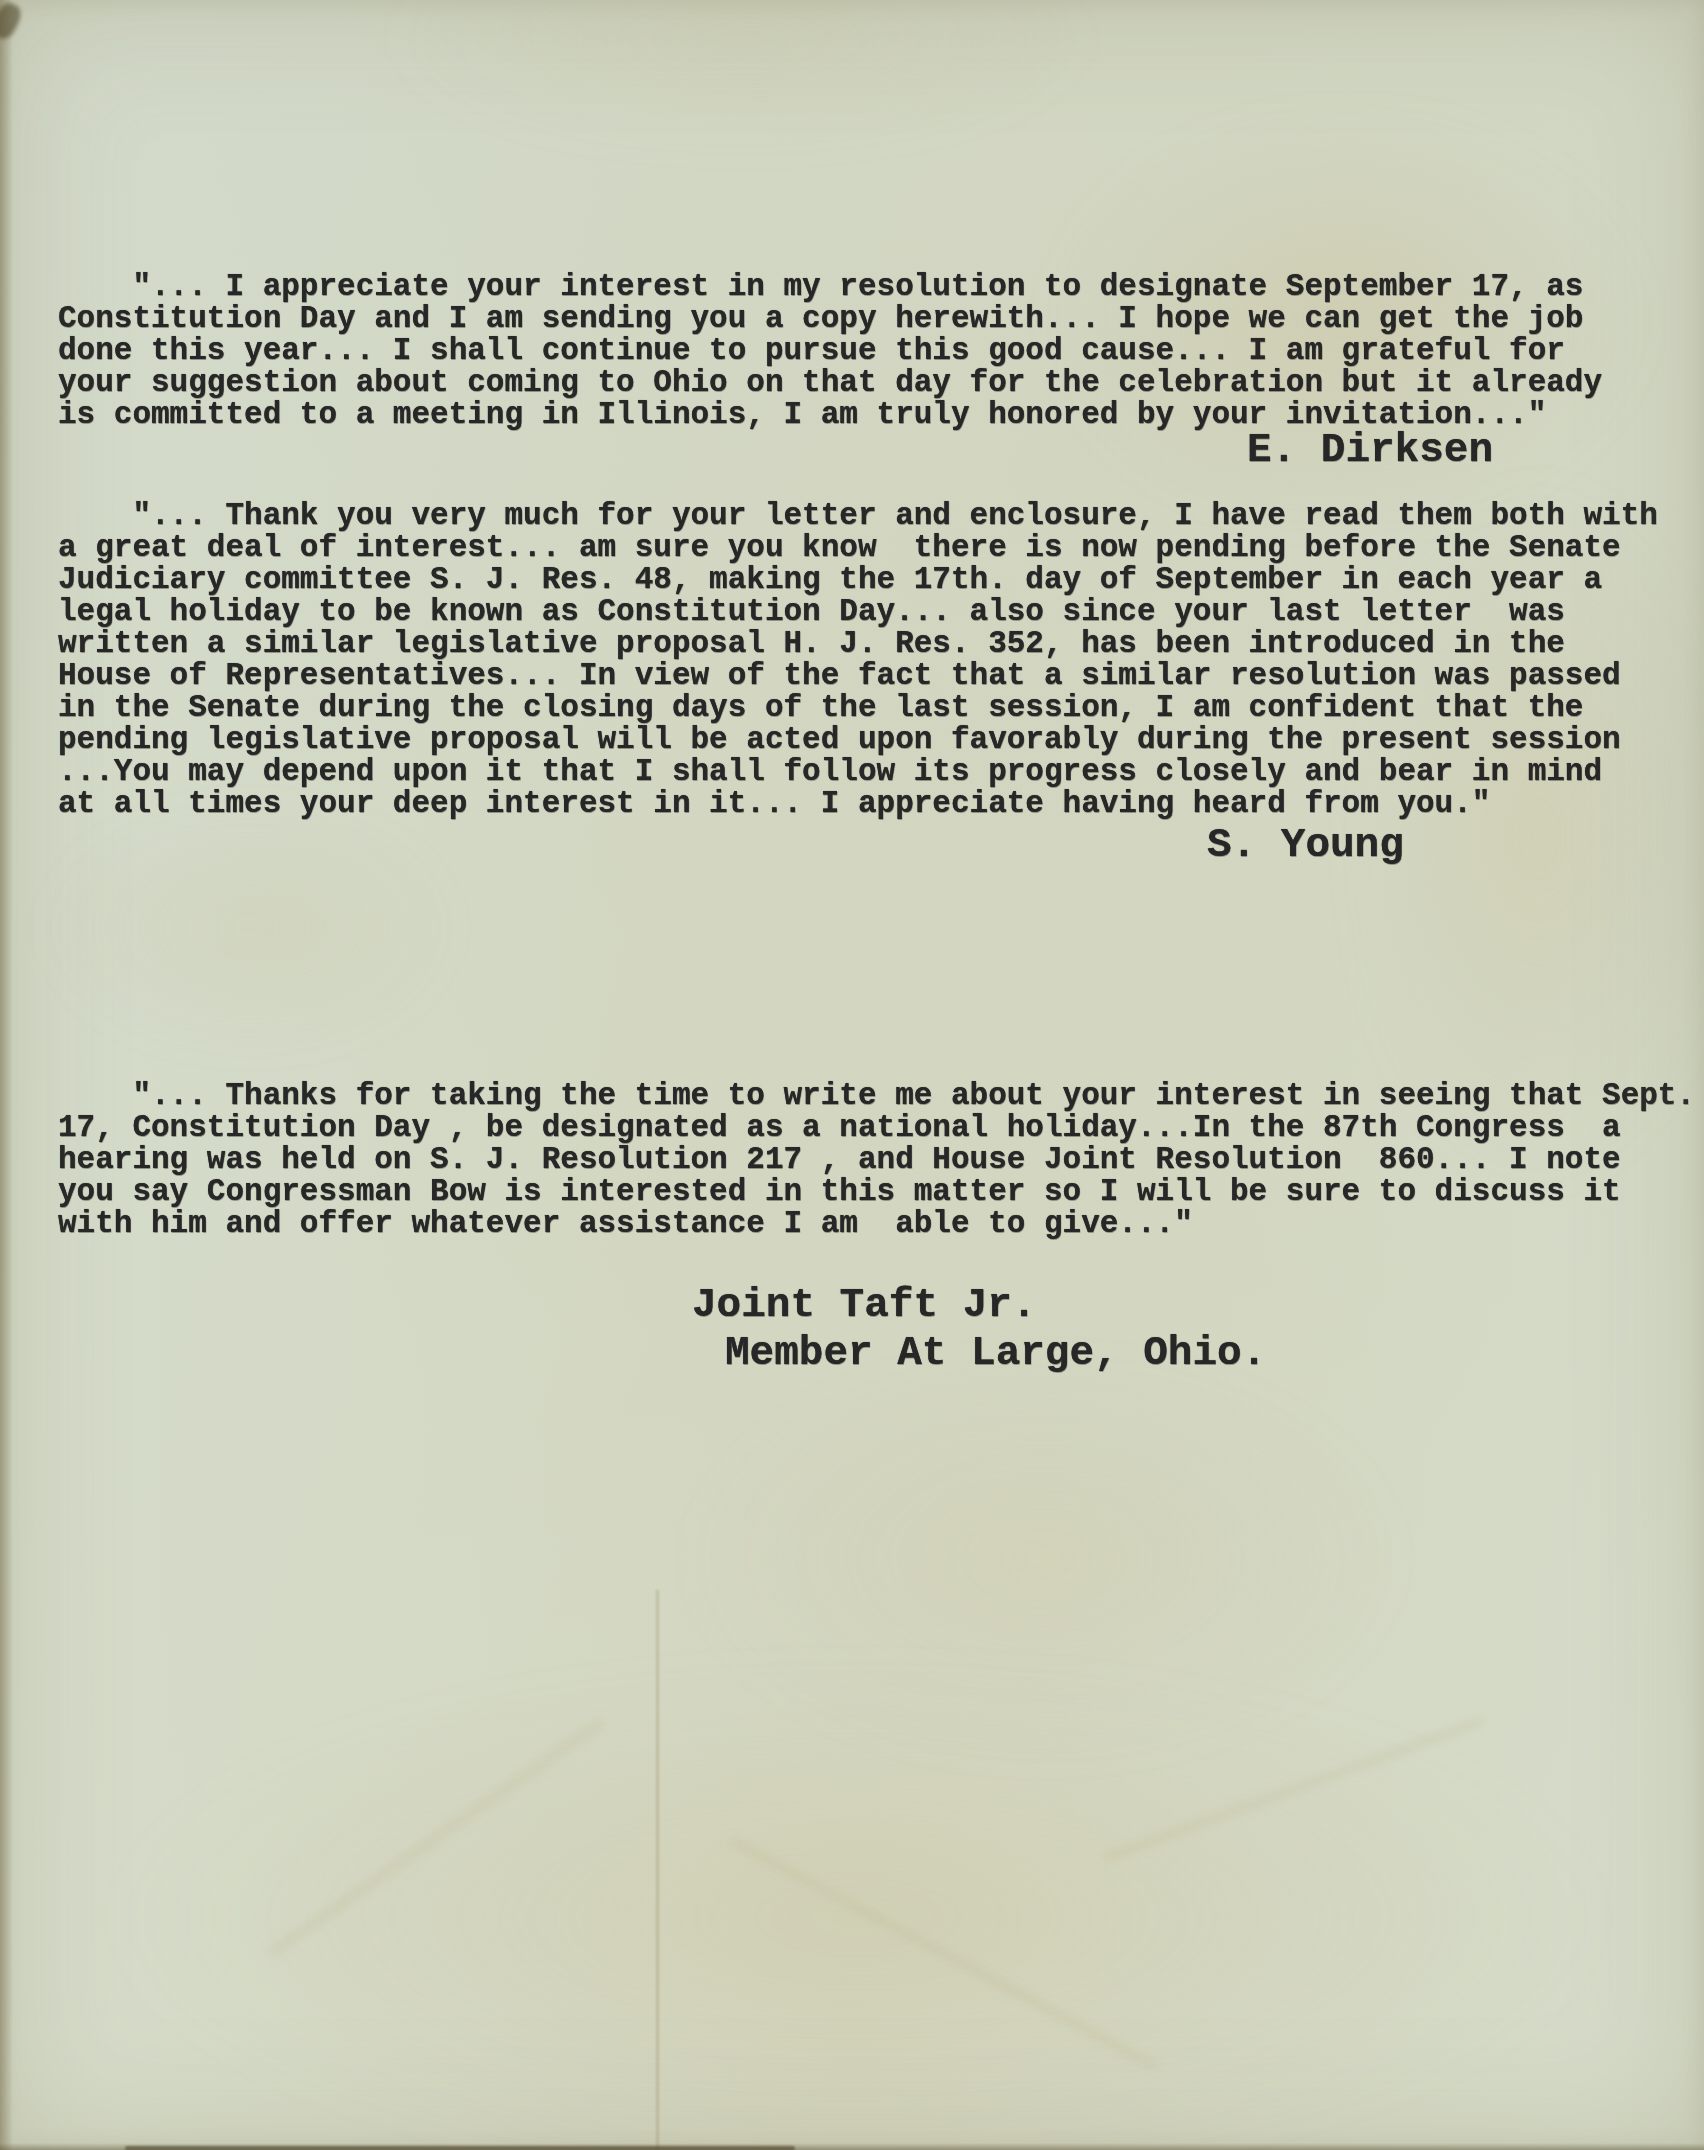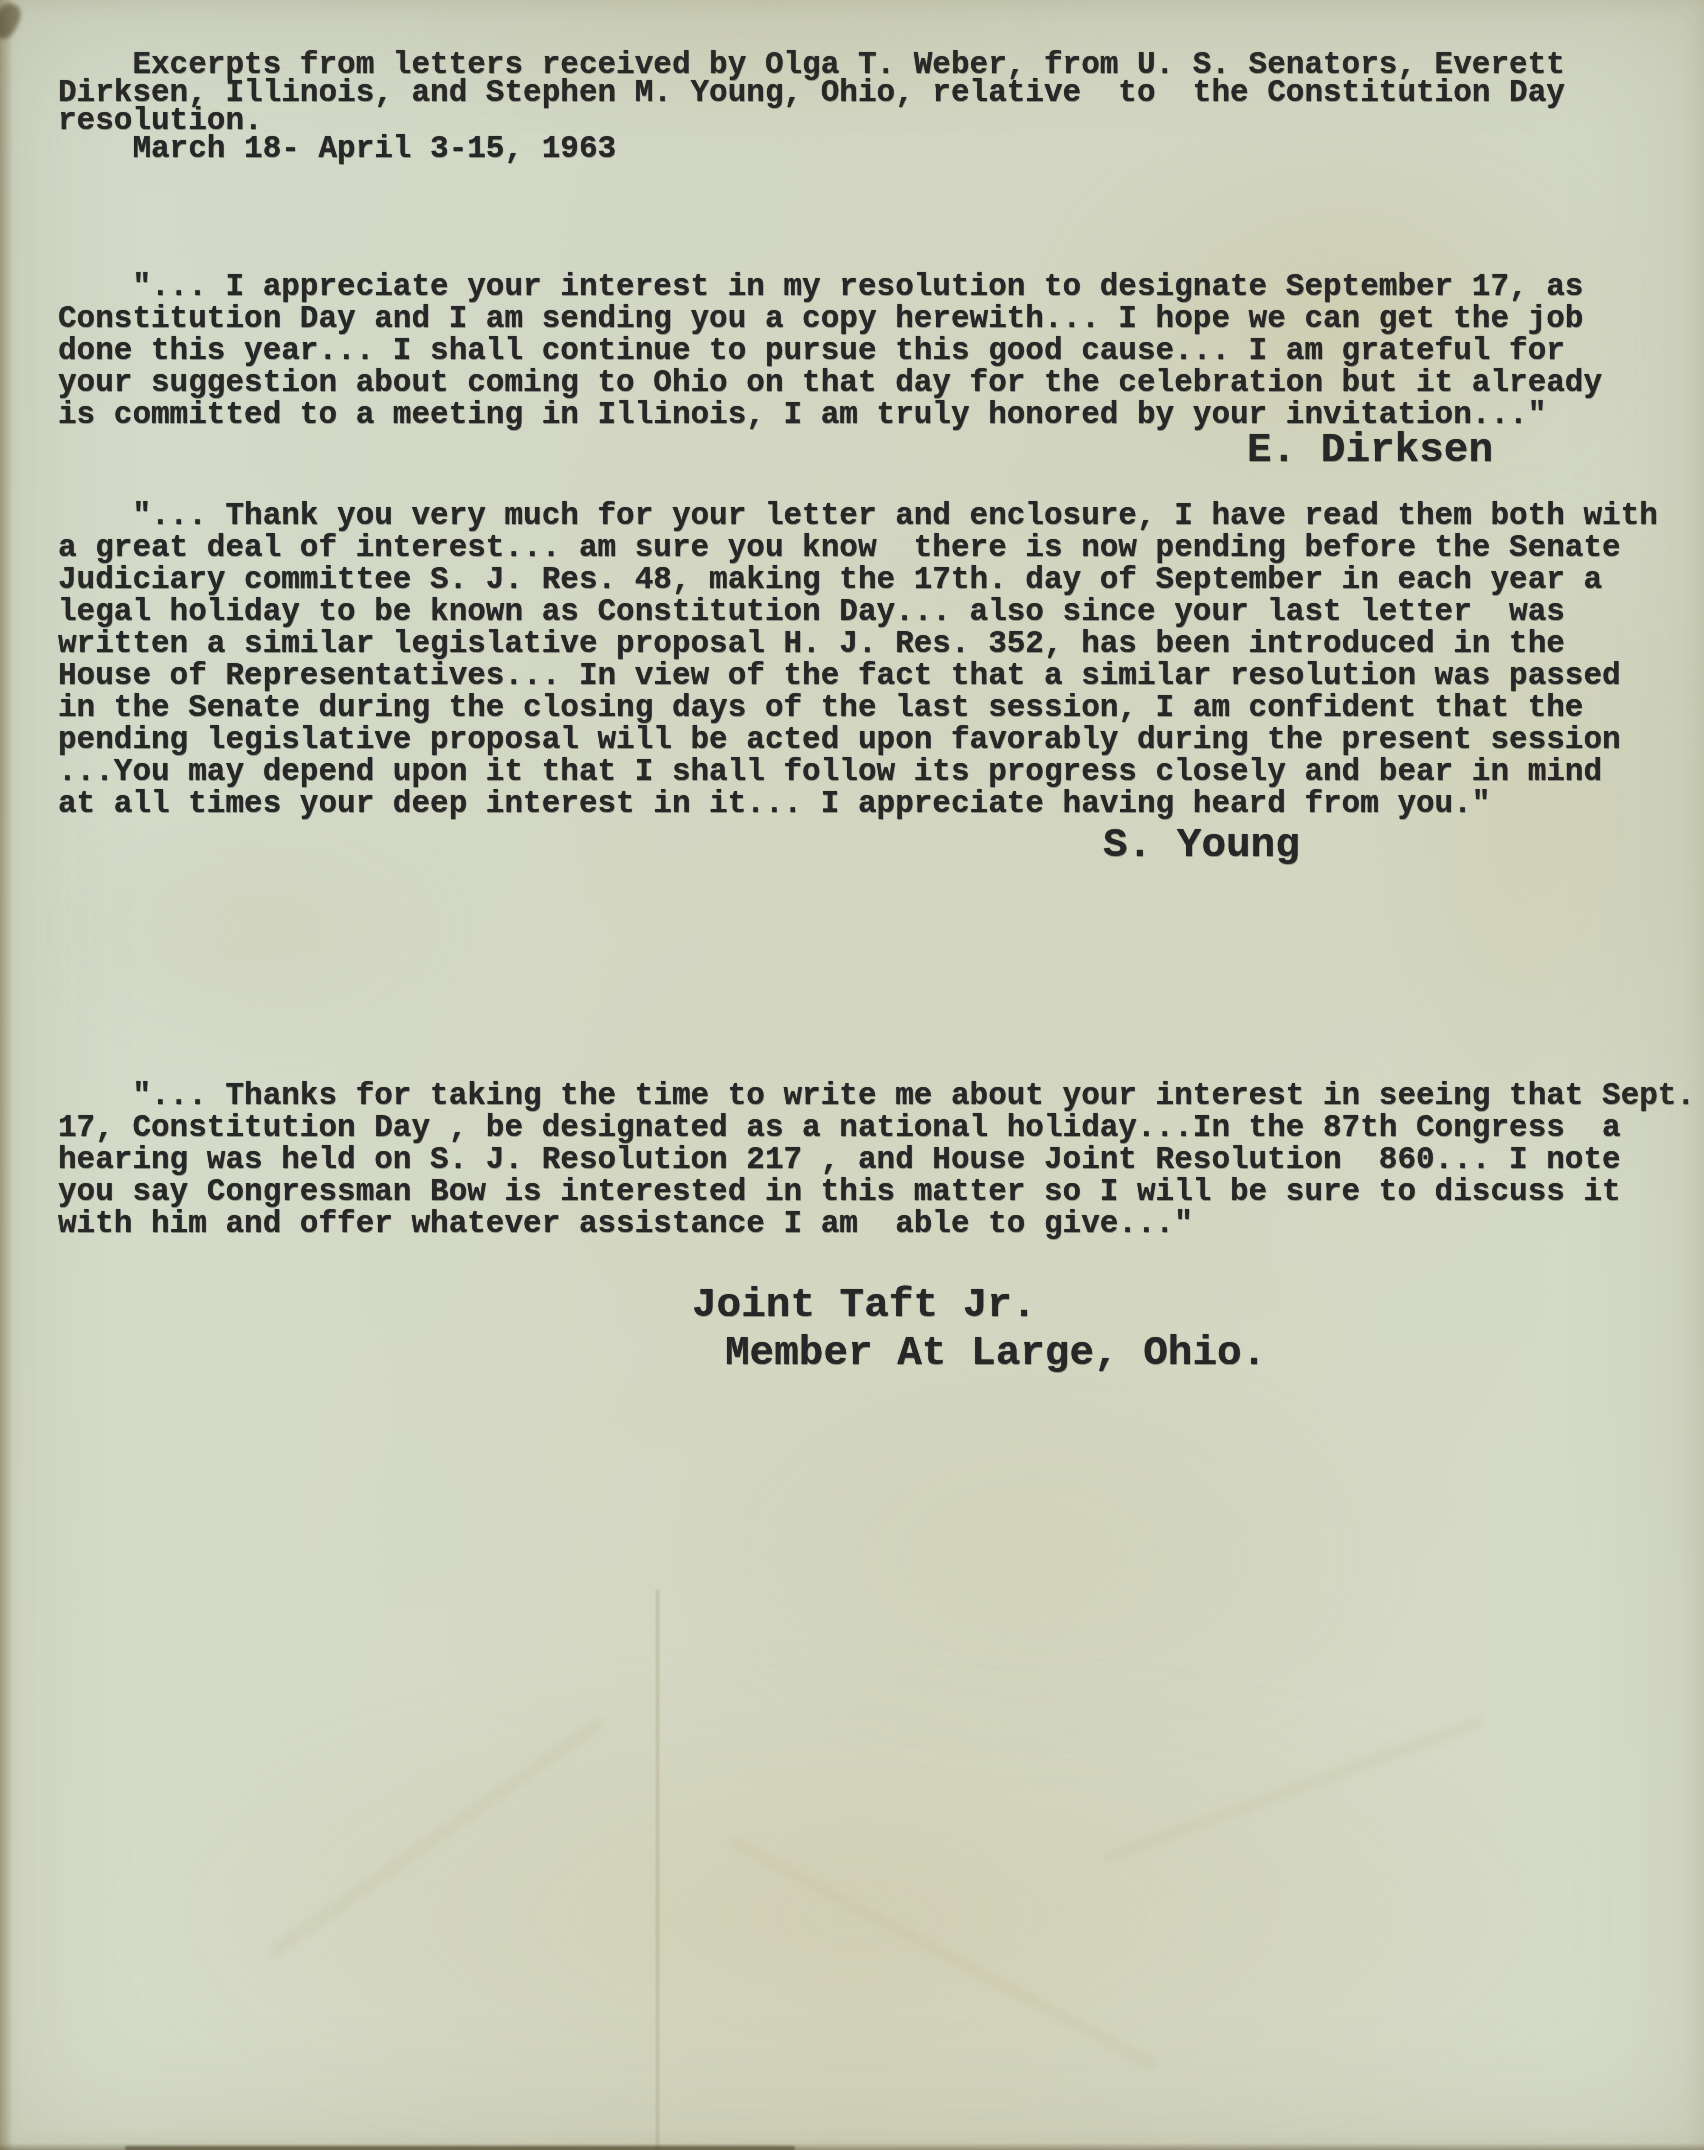--- a/index.html
+++ b/index.html
@@ -25,21 +25,21 @@
     font-size:31px;line-height:32px;
     text-shadow:0 0 0.8px rgba(35,35,35,.8), 0.5px 0.5px 0 rgba(35,35,35,.35);
   }
   .header{top:51px;line-height:28px;}
   .para1{top:271px;}
   .para2{top:500px;}
   .para3{top:1080px;}
   .sig{position:absolute;white-space:pre;font-size:41px;line-height:32px;
        text-shadow:0 0 0.8px rgba(35,35,35,.8), 0.5px 0.5px 0 rgba(35,35,35,.35);}
   .sig-dirksen{top:434px;left:1247px;}
-  .sig-young{top:829px;left:1103px;text-align:center;}
+  .sig-young{top:829px;left:1207px;text-align:center;}
   .sig-taft-name{top:1289px;left:692px;}
   .sig-taft-title{top:1318px;left:725px;margin-top:19px;}
 
   
   .stain{position:absolute;border-radius:50%;filter:blur(26.5px);pointer-events:none;}
   .s0{top:-62px;left:390px;width:702px;height:203px;background:radial-gradient(closest-side,rgba(200,186,140,.14),transparent);}
   .s1{top:117px;left:1052px;width:592px;height:405px;background:radial-gradient(closest-side,rgba(198,180,132,.26),transparent);}
   .s2{top:483px;left:1356px;width:366px;height:702px;background:radial-gradient(closest-side,rgba(200,182,135,.24),transparent);}
   .s3{top:811px;left:47px;width:405px;height:234px;background:radial-gradient(closest-side,rgba(196,180,140,.15),transparent);}
   .s4{top:1668px;left:109px;width:1497px;height:499px;background:radial-gradient(closest-side,rgba(198,182,138,.22),transparent);}
@@ -71,24 +71,20 @@
   <div class="stain s5"></div>
   <div class="streak st1"></div>
   <div class="streak st2"></div>
   <div class="streak st3"></div>
   <div class="crease"></div>
   <div class="edge-left"></div>
   <div class="edge-bottom"></div>
   <div class="edge-bottom-left"></div>
   <div class="corner-tl"></div>
 
-  <div class="txt header">    Excerpts from letters received by Olga T. Weber, from U. S. Senators, Everett
-Dirksen, Illinois, and Stephen M. Young, Ohio, relative  to  the Constitution Day
-resolution.
-    March 18- April 3-15, 1963</div>
 
   <div class="txt para1">    "... I appreciate your interest in my resolution to designate September 17, as
 Constitution Day and I am sending you a copy herewith... I hope we can get the job
 done this year... I shall continue to pursue this good cause... I am grateful for
 your suggestion about coming to Ohio on that day for the celebration but it already
 is committed to a meeting in Illinois, I am truly honored by your invitation..."</div>
   <div class="sig sig-dirksen">E. Dirksen</div>
 
   <div class="txt para2">    "... Thank you very much for your letter and enclosure, I have read them both with
 a great deal of interest... am sure you know  there is now pending before the Senate

